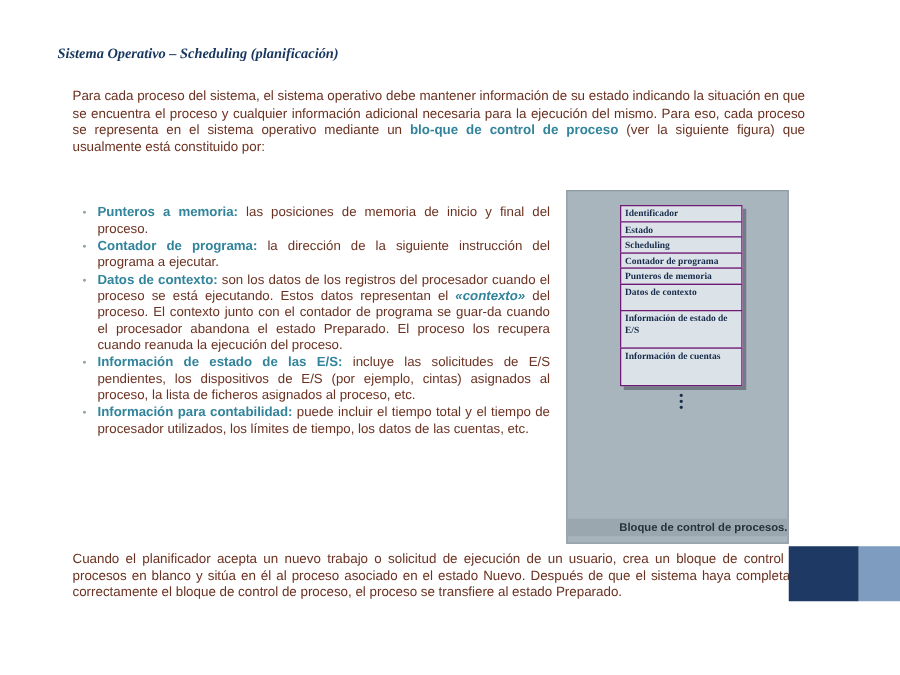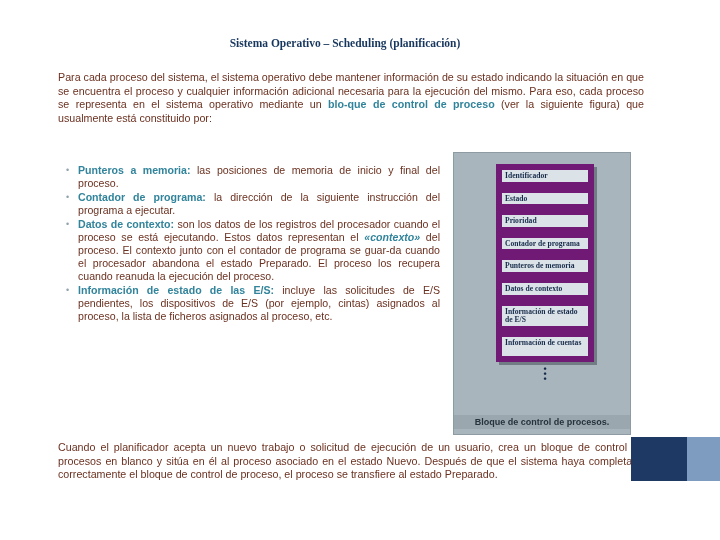--- a/index.html
+++ b/index.html
@@ -1,21 +1,21 @@
 <!DOCTYPE html>
 <html><head>
 <meta charset="utf-8">
 <style>
   html,body{margin:0;padding:0;background:#ffffff;}
   .slide{position:relative;width:720px;height:540px;background:#ffffff;overflow:hidden;
          font-family:"Liberation Sans",sans-serif;}
 
-  .slide-title{position:absolute;top:37px;left:60px;right:90px;text-align:center;
+  .slide-title{position:absolute;top:37px;left:46px;right:90px;text-align:left;
                font-family:"Liberation Serif",serif;font-weight:bold;font-size:11.5px;
-               color:#17365d;}
+               color:#17365d;font-style:italic;}
 
   .intro,.outro{position:absolute;left:58px;width:586px;margin:0;
                 font-size:10.7px;line-height:13.6px;color:#6b3120;text-align:justify;}
   .intro{top:71px;}
   .outro{top:441px;}
 
   .accent{color:#31849b;}
   .b{font-weight:bold;}
   .ctx{color:#31849b;font-weight:bold;font-style:italic;}
 
@@ -23,32 +23,32 @@
 
   .bullets{list-style:none;margin:12px 0 0 0;padding:0 0 0 20px;flex:1;
            font-size:10.6px;line-height:13px;color:#6b3120;}
   .bullets li{position:relative;padding-left:13px;margin-bottom:1px;text-align:justify;}
   .bullets li::before{content:"\2022";position:absolute;left:1px;top:0;
                       color:#8fa3ad;font-size:9px;}
 
   .figure{flex:none;width:178px;height:283px;margin-left:13px;box-sizing:border-box;
           background:#a9b5bd;border:1px solid #8e9ba3;position:relative;}
   .pcb-table{width:98px;margin:11px 0 0 42px;box-shadow:3px 3px 0 rgba(45,55,65,0.45);}
-  .pcb-row{box-sizing:border-box;background:#dce3e8;border:6px solid #701a75;margin-top:-1px;
+  .pcb-row{box-sizing:border-box;background:#dce3e8;border:1px solid #701a75;margin-top:-1px;
            padding:2px 3px 1px 3px;font-family:"Liberation Serif",serif;font-weight:bold;
            font-size:7.6px;line-height:8.6px;color:#152a4a;}
   .pcb-row:first-child{margin-top:0;}
   .pcb-row:nth-child(6){min-height:22px;}
   .pcb-row:nth-child(7){min-height:31px;}
   .pcb-row:nth-child(8){min-height:31px;}
   .pcb-dots{margin:5px 0 0 0;width:98px;margin-left:42px;text-align:center;
             color:#152a4a;font-weight:bold;font-size:9px;line-height:5px;}
   .pcb-dots span{display:block;}
   .pcb-caption{position:absolute;left:0;right:0;bottom:5px;background:#9aa7af;
-               padding:2px 0;text-align:center;font-size:9px;font-weight:bold;color:#26323c;}
+               padding:2px 0;text-align:right;font-size:9px;font-weight:bold;color:#26323c;}
 
   .deco{position:absolute;top:437px;right:0;height:44px;display:flex;}
   .deco-navy{width:56px;background:#1e3a64;}
   .deco-steel{width:33px;background:#7e9cc0;}
 </style>
 </head>
 <body>
 
 <div class="slide">
 
@@ -56,27 +56,28 @@
 
   <p class="intro"><span>Para cada proceso del sistema, el sistema operativo debe mantener información de su estado indicando la situación en que se encuentra el proceso y cualquier información adicional necesaria para la ejecución del mismo. Para eso, cada proceso se representa en el sistema operativo mediante un </span><span class="accent b">blo-que de control de proceso</span><span> (ver la siguiente figura) que usualmente está constituido por:</span></p>
 
   <div class="content">
 
     <ul class="bullets">
       <li><span class="accent b">Punteros a memoria:</span><span> las posiciones de memoria de inicio y final del proceso.</span></li>
       <li><span class="accent b">Contador de programa:</span><span> la dirección de la siguiente instrucción del programa a ejecutar.</span></li>
       <li><span class="accent b">Datos de contexto:</span><span> son los datos de los registros del procesador cuando el proceso se está ejecutando. Estos datos representan el </span><span class="ctx">«contexto»</span><span> del proceso. El contexto junto con el contador de programa se guar-da cuando el procesador abandona el estado Preparado. El proceso los recupera cuando reanuda la ejecución del proceso.</span></li>
       <li><span class="accent b">Información de estado de las E/S:</span><span> incluye las solicitudes de E/S pendientes, los dispositivos de E/S (por ejemplo, cintas) asignados al proceso, la lista de ficheros asignados al proceso, etc.</span></li>
+      <li><span class="accent b">Información para contabilidad:</span><span> puede incluir el tiempo total y el tiempo de procesador utilizados, los límites de tiempo, los datos de las cuentas, etc.</span></li>
     </ul>
 
     <figure class="figure" style="margin:0;margin-left:13px;">
       <div class="pcb-table">
         <div class="pcb-row">Identificador</div>
         <div class="pcb-row">Estado</div>
-        <div class="pcb-row">Prioridad</div>
+        <div class="pcb-row">Scheduling</div>
         <div class="pcb-row">Contador de programa</div>
         <div class="pcb-row">Punteros de memoria</div>
         <div class="pcb-row">Datos de contexto</div>
         <div class="pcb-row">Información de estado de E/S</div>
         <div class="pcb-row">Información de cuentas</div>
       </div>
       <div class="pcb-dots">
         <span>•</span>
         <span>•</span>
         <span>•</span>

